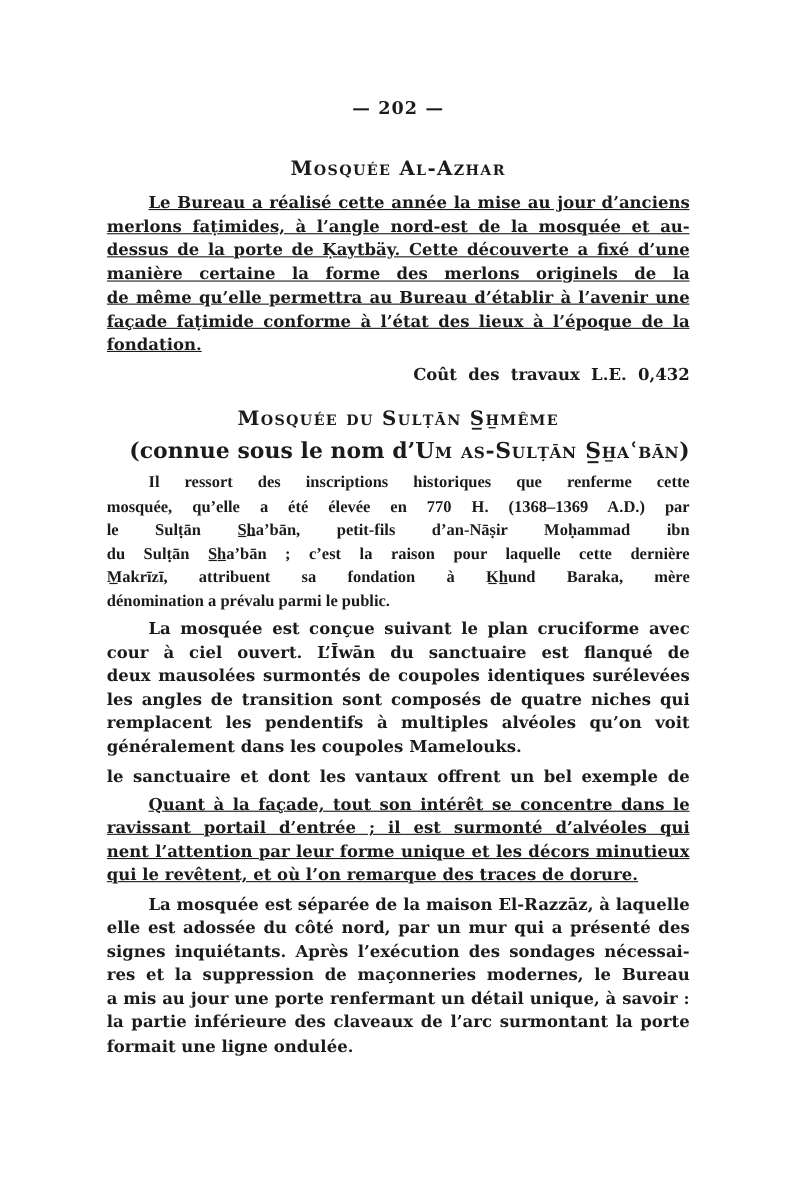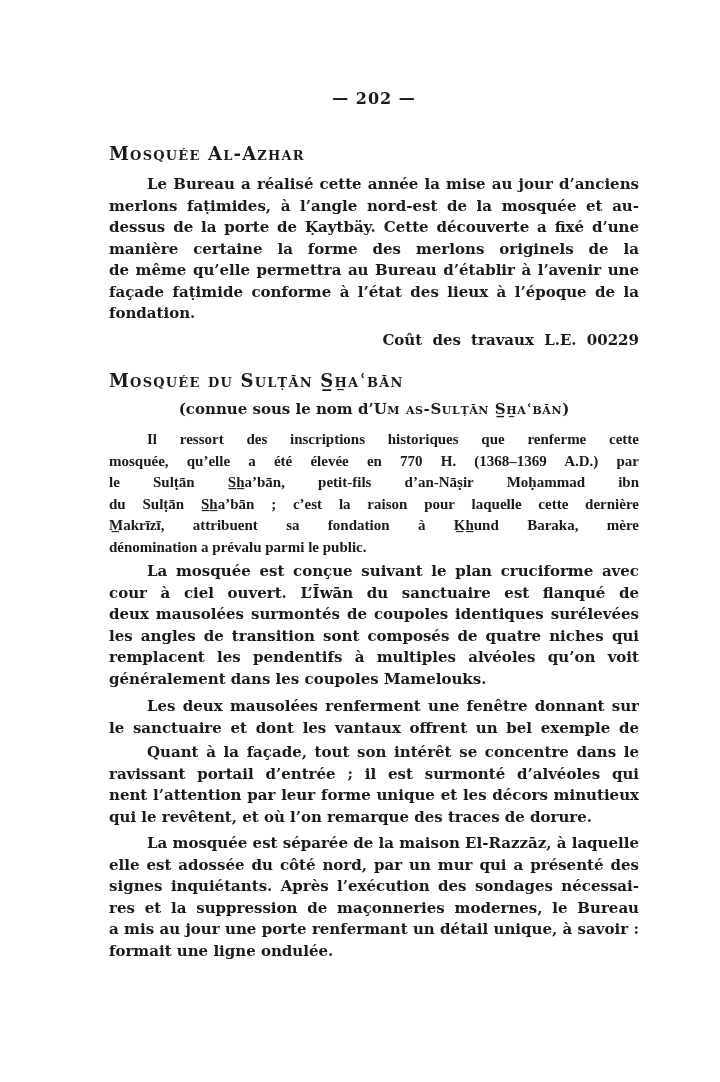--- a/index.html
+++ b/index.html
@@ -15,44 +15,44 @@
     color: #1b1b1b;
     font-family: "DejaVu Serif", "Liberation Serif", serif;
     font-weight: 700;
     overflow: hidden;
   }
   .text-block {
     position: absolute;
     left: 97px;
     top: 0;
     width: 530px;
-    margin-left: 12px;
   }
   .pagenum {
     margin-top: 88px;
     text-align: center;
     font-size: 16px;
     line-height: 22px;
     letter-spacing: 1px;
   }
   .heading {
     margin: 33px 0 0 0;
+    text-align: center;
     font-variant: small-caps;
     font-size: 18px;
     line-height: 21px;
     letter-spacing: 1.2px;
     font-weight: 700;
   }
   .heading.second {
     margin-top: 19px;
   }
   .sub {
     margin-top: 8px;
-    text-align: center;
-    font-size: 15px;
+    text-align: right;
+    font-size: 20px;
     line-height: 21px;
   }
   .sub .sc {
     font-variant: small-caps;
     letter-spacing: 0.6px;
   }
   .para {
     font-size: 15px;
   }
   .ln {
@@ -64,25 +64,25 @@
   }
   .ln.first { text-indent: 38px; }
   .ln.last  { text-align-last: left; }
   .cost {
     margin-top: 5px;
     font-size: 15px;
     line-height: 21.5px;
     text-align: right;
     word-spacing: 5px;
   }
-  .p1 { margin-top: 10px; }
+  .p1 { margin-top: 10px; text-decoration: underline; }
   .p2 { margin-top: 9px; font-family: Liberation Serif, serif; }
   .p3 { margin-top: 3px; }
   .p4 { margin-top: 6px; }
-  .p5 { margin-top: 3px; }
+  .p5 { margin-top: 3px; text-decoration: underline; }
   .p6 { margin-top: 5px; }
 </style>
 </head>
 <body>
 
 <div class="page">
   <div class="text-block">
 
     <div class="pagenum">— 202 —</div>
 
@@ -91,23 +91,23 @@
     <div class="para p1">
       <div class="ln first">Le Bureau a réalisé cette année la mise au jour d’anciens</div>
       <div class="ln">merlons faṭimides, à l’angle nord-est de la mosquée et au-</div>
       <div class="ln">dessus de la porte de Ḳaytbäy. Cette découverte a fixé d’une</div>
       <div class="ln">manière certaine la forme des merlons originels de la mosquée,</div>
       <div class="ln">de même qu’elle permettra au Bureau d’établir à l’avenir une</div>
       <div class="ln">façade faṭimide conforme à l’état des lieux à l’époque de la</div>
       <div class="ln last">fondation.</div>
     </div>
 
-    <div class="cost">Coût des travaux L.E. 00229</div>
+    <div class="cost">Coût des travaux L.E. 0,432</div>
 
-    <div class="heading second">Mosquée du Sulṭān S̲h̲aʿbān</div>
+    <div class="heading second">Mosquée du Sulṭān S̲h̲même</div>
 
     <div class="sub"><span>(connue sous le nom d’</span><span class="sc">Um as-Sulṭān S̲h̲aʿbān</span><span>)</span></div>
 
     <div class="para p2">
       <div class="ln first">Il ressort des inscriptions historiques que renferme cette</div>
       <div class="ln">mosquée, qu’elle a été élevée en 770 H. (1368–1369 A.D.) par</div>
       <div class="ln">le Sulṭān S̲h̲a’bān, petit-fils d’an-Nāṣir Moḥammad ibn</div>
       <div class="ln">du Sulṭān S̲h̲a’bān ; c’est la raison pour laquelle cette dernière</div>
       <div class="ln">M̲akrīzī, attribuent sa fondation à K̲h̲und Baraka, mère</div>
       <div class="ln last">dénomination a prévalu parmi le public.</div>
@@ -116,34 +116,34 @@
     <div class="para p3">
       <div class="ln first">La mosquée est conçue suivant le plan cruciforme avec</div>
       <div class="ln">cour à ciel ouvert. L’Īwān du sanctuaire est flanqué de</div>
       <div class="ln">deux mausolées surmontés de coupoles identiques surélevées ;</div>
       <div class="ln">les angles de transition sont composés de quatre niches qui</div>
       <div class="ln">remplacent les pendentifs à multiples alvéoles qu’on voit</div>
       <div class="ln last">généralement dans les coupoles Mamelouks.</div>
     </div>
 
     <div class="para p4">
-      <div class="ln first">Les deux mausolées renferment une fenêtre donnant sur</div>
       <div class="ln">le sanctuaire et dont les vantaux offrent un bel exemple de</div>
     </div>
 
     <div class="para p5">
       <div class="ln first">Quant à la façade, tout son intérêt se concentre dans le</div>
       <div class="ln">ravissant portail d’entrée ; il est surmonté d’alvéoles qui retien-</div>
       <div class="ln">nent l’attention par leur forme unique et les décors minutieux</div>
       <div class="ln last">qui le revêtent, et où l’on remarque des traces de dorure.</div>
     </div>
 
     <div class="para p6">
       <div class="ln first">La mosquée est séparée de la maison El-Razzāz, à laquelle</div>
       <div class="ln">elle est adossée du côté nord, par un mur qui a présenté des</div>
       <div class="ln">signes inquiétants. Après l’exécution des sondages nécessai-</div>
       <div class="ln">res et la suppression de maçonneries modernes, le Bureau</div>
       <div class="ln">a mis au jour une porte renfermant un détail unique, à savoir :</div>
+      <div class="ln">la partie inférieure des claveaux de l’arc surmontant la porte</div>
       <div class="ln last">formait une ligne ondulée.</div>
     </div>
 
   </div>
 </div>
 
 </body></html>

